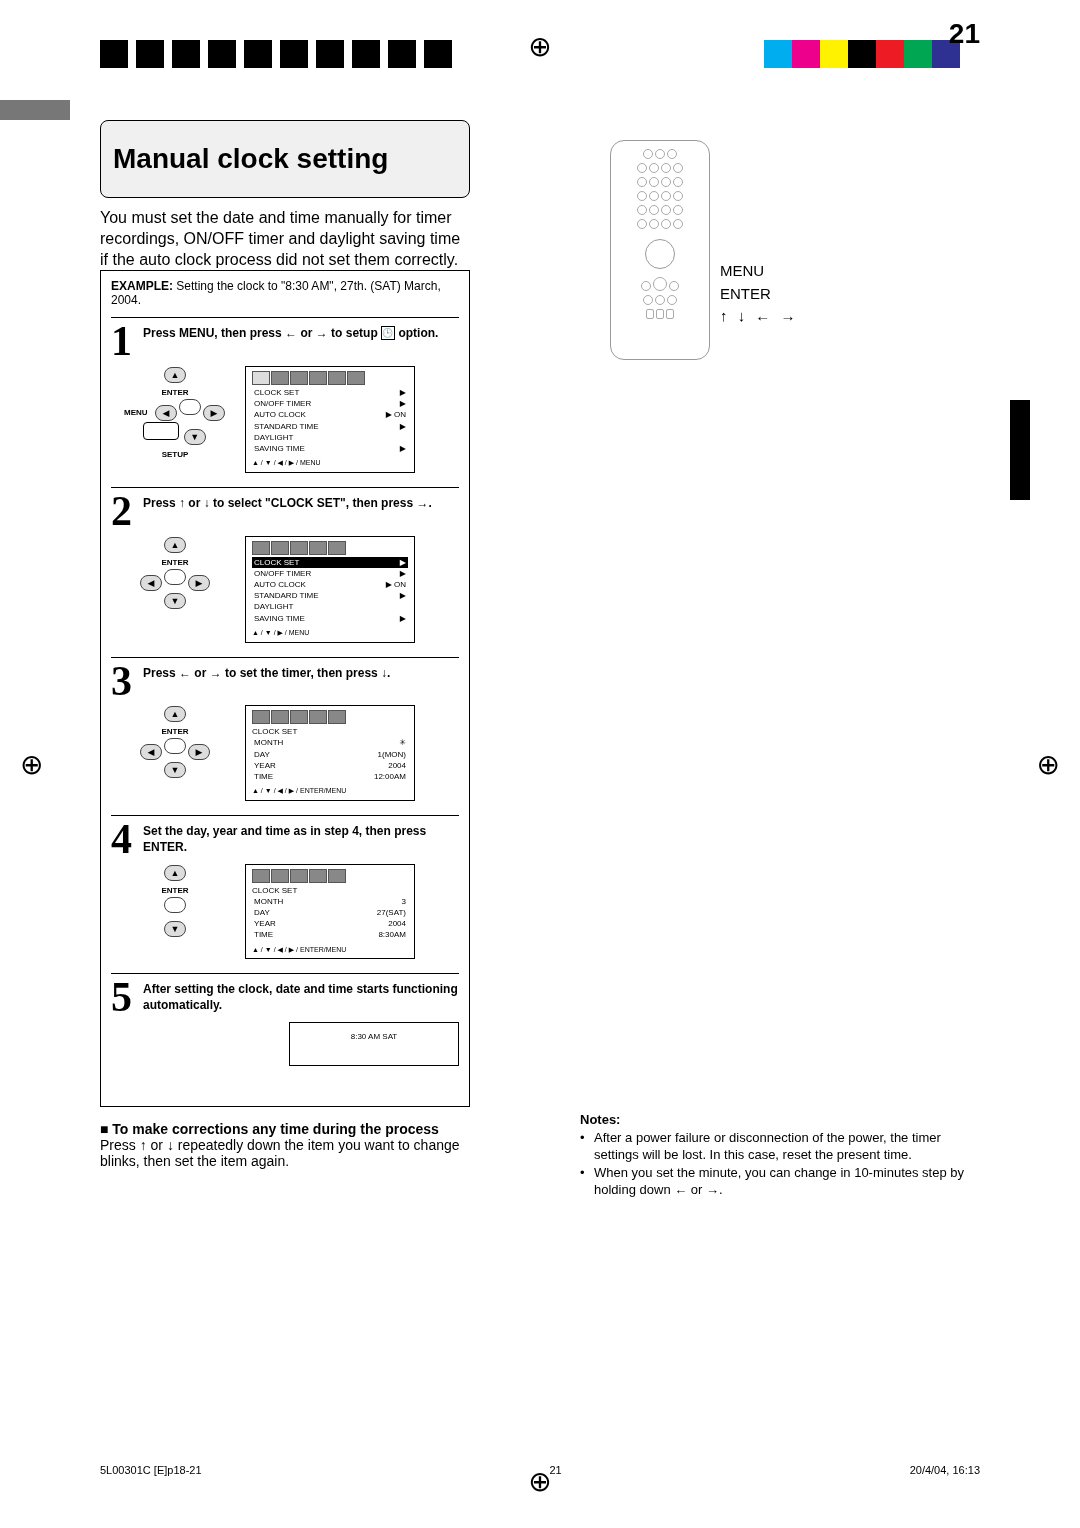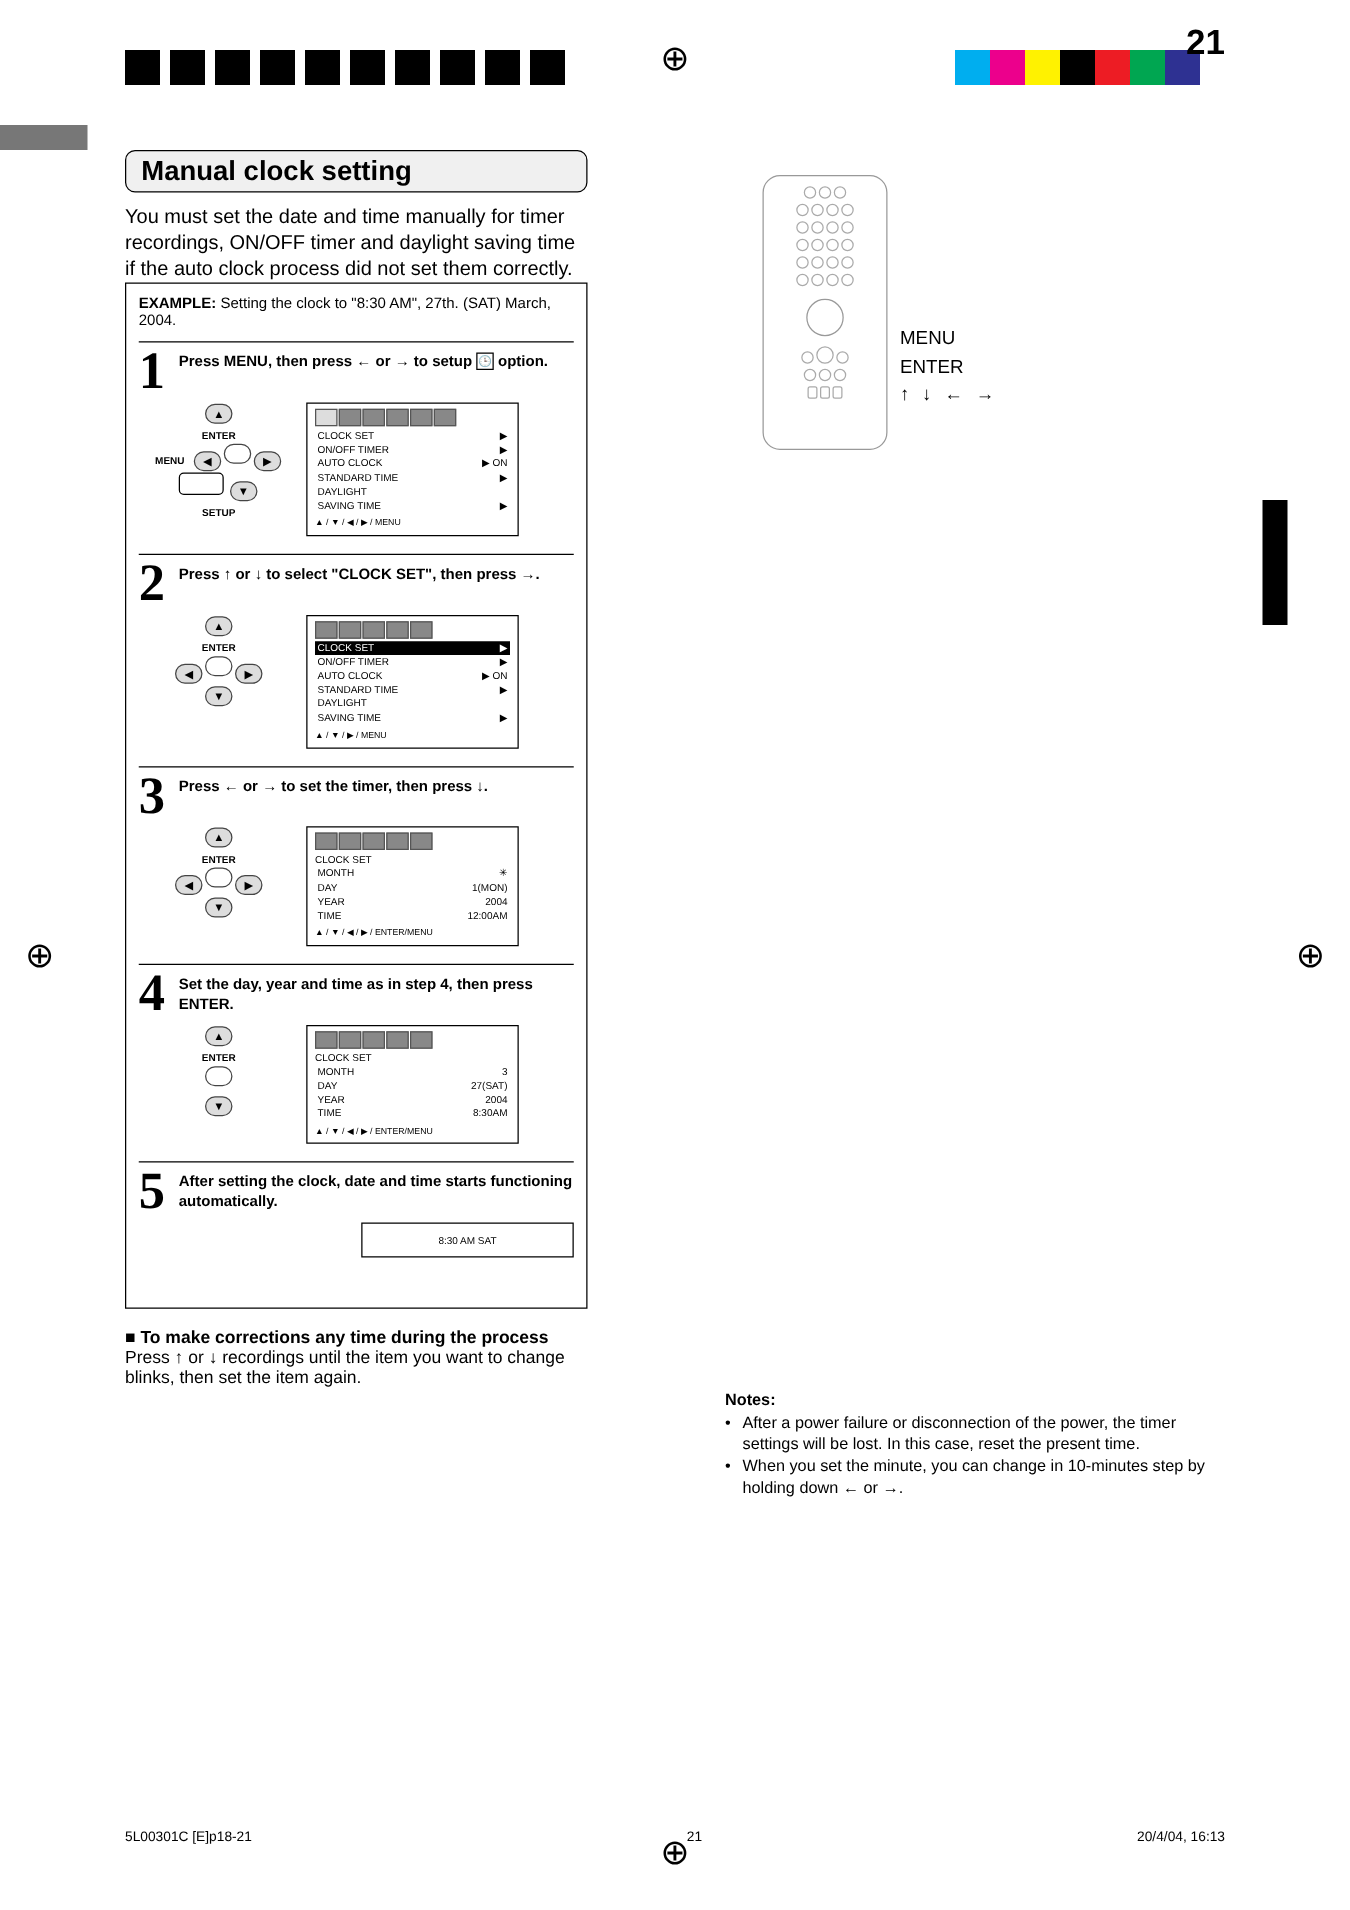--- a/index.html
+++ b/index.html
@@ -90,22 +90,22 @@
   }
   .right-col {
     float: right;
     width: 400px;
     position: relative;
   }
   .title-box {
     border: 1px solid #000;
     border-radius: 8px;
     background: #f0f0f0;
-    padding: 3px 12px;
-    font-size: 22px;
+    padding: 22px 12px;
+    font-size: 28px;
     font-weight: bold;
     margin-bottom: 10px;
   }
   .intro {
     font-size: 16px;
     line-height: 1.3;
   }
   .steps-box {
     border: 1px solid #000;
     padding: 8px 10px 26px;
@@ -524,30 +524,30 @@
           <div class="osd-foot">▲ / ▼ / ◀ / ▶ / ENTER/MENU</div>
         </div>
       </div>
       <hr class="step-sep">
 
       <div class="step">
         <div class="step-num">5</div>
         <div class="step-text">After setting the clock, date and time starts functioning automatically.</div>
       </div>
       <div class="step-body" style="justify-content:flex-end;">
-        <div class="osd" style="height:28px;">
+        <div class="osd" style="height:44px;">
           <div style="text-align:center; padding-top:4px;">8:30 AM  SAT</div>
         </div>
       </div>
     </div>
 
     <div class="corrections">
       <div class="head">■ To make corrections any time during the process</div>
       <div>
-        <span>Press </span>↑<span> or </span>↓<span> recordings until the item you want to change blinks, then set the item again.</span>
+        <span>Press </span>↑<span> or </span>↓<span> repeatedly down the item you want to change blinks, then set the item again.</span>
       </div>
     </div>
   </div>
 
   <div class="right-col">
     <div class="remote-drawing">
       <div class="circ-row"><span class="c"></span><span class="c"></span><span class="c"></span></div>
       <div class="circ-row"><span class="c"></span><span class="c"></span><span class="c"></span><span class="c"></span></div>
       <div class="circ-row"><span class="c"></span><span class="c"></span><span class="c"></span><span class="c"></span></div>
       <div class="circ-row"><span class="c"></span><span class="c"></span><span class="c"></span><span class="c"></span></div>

